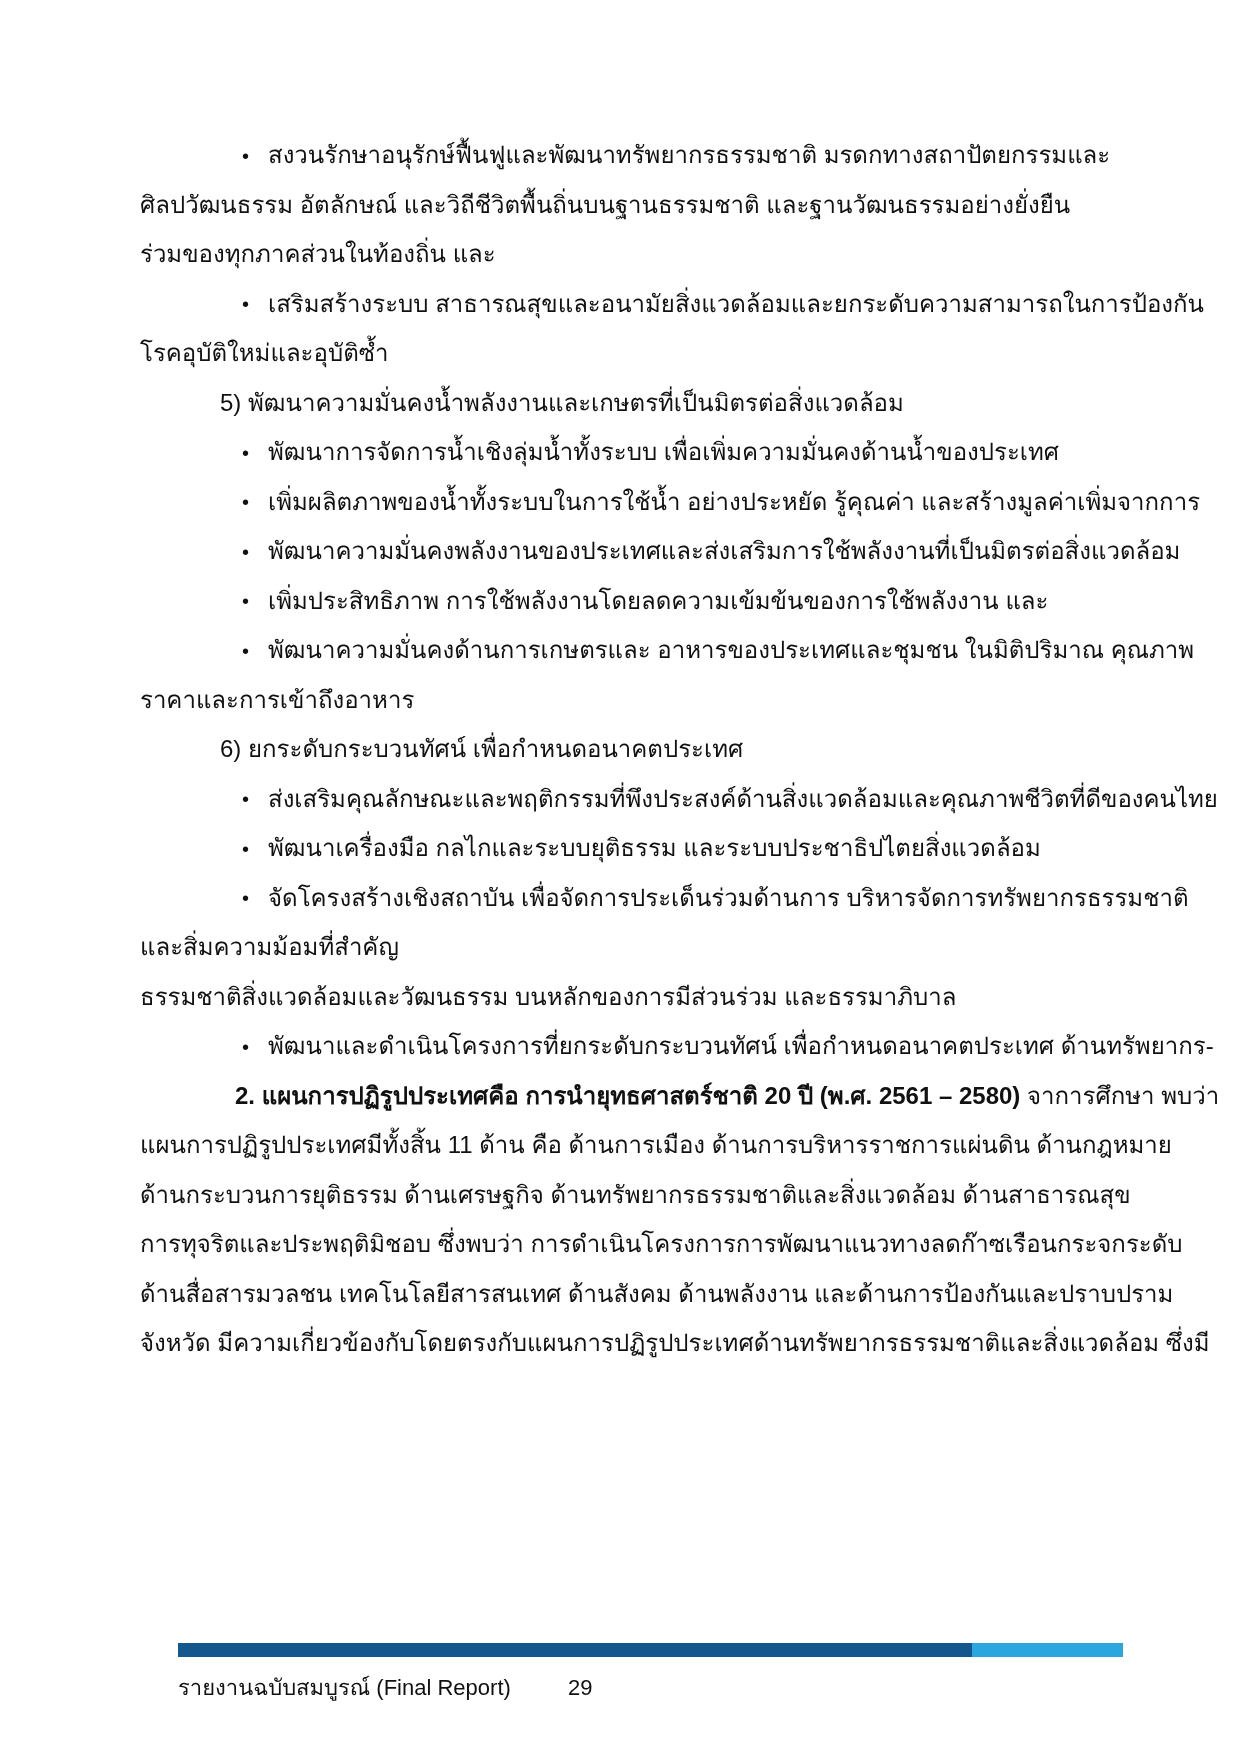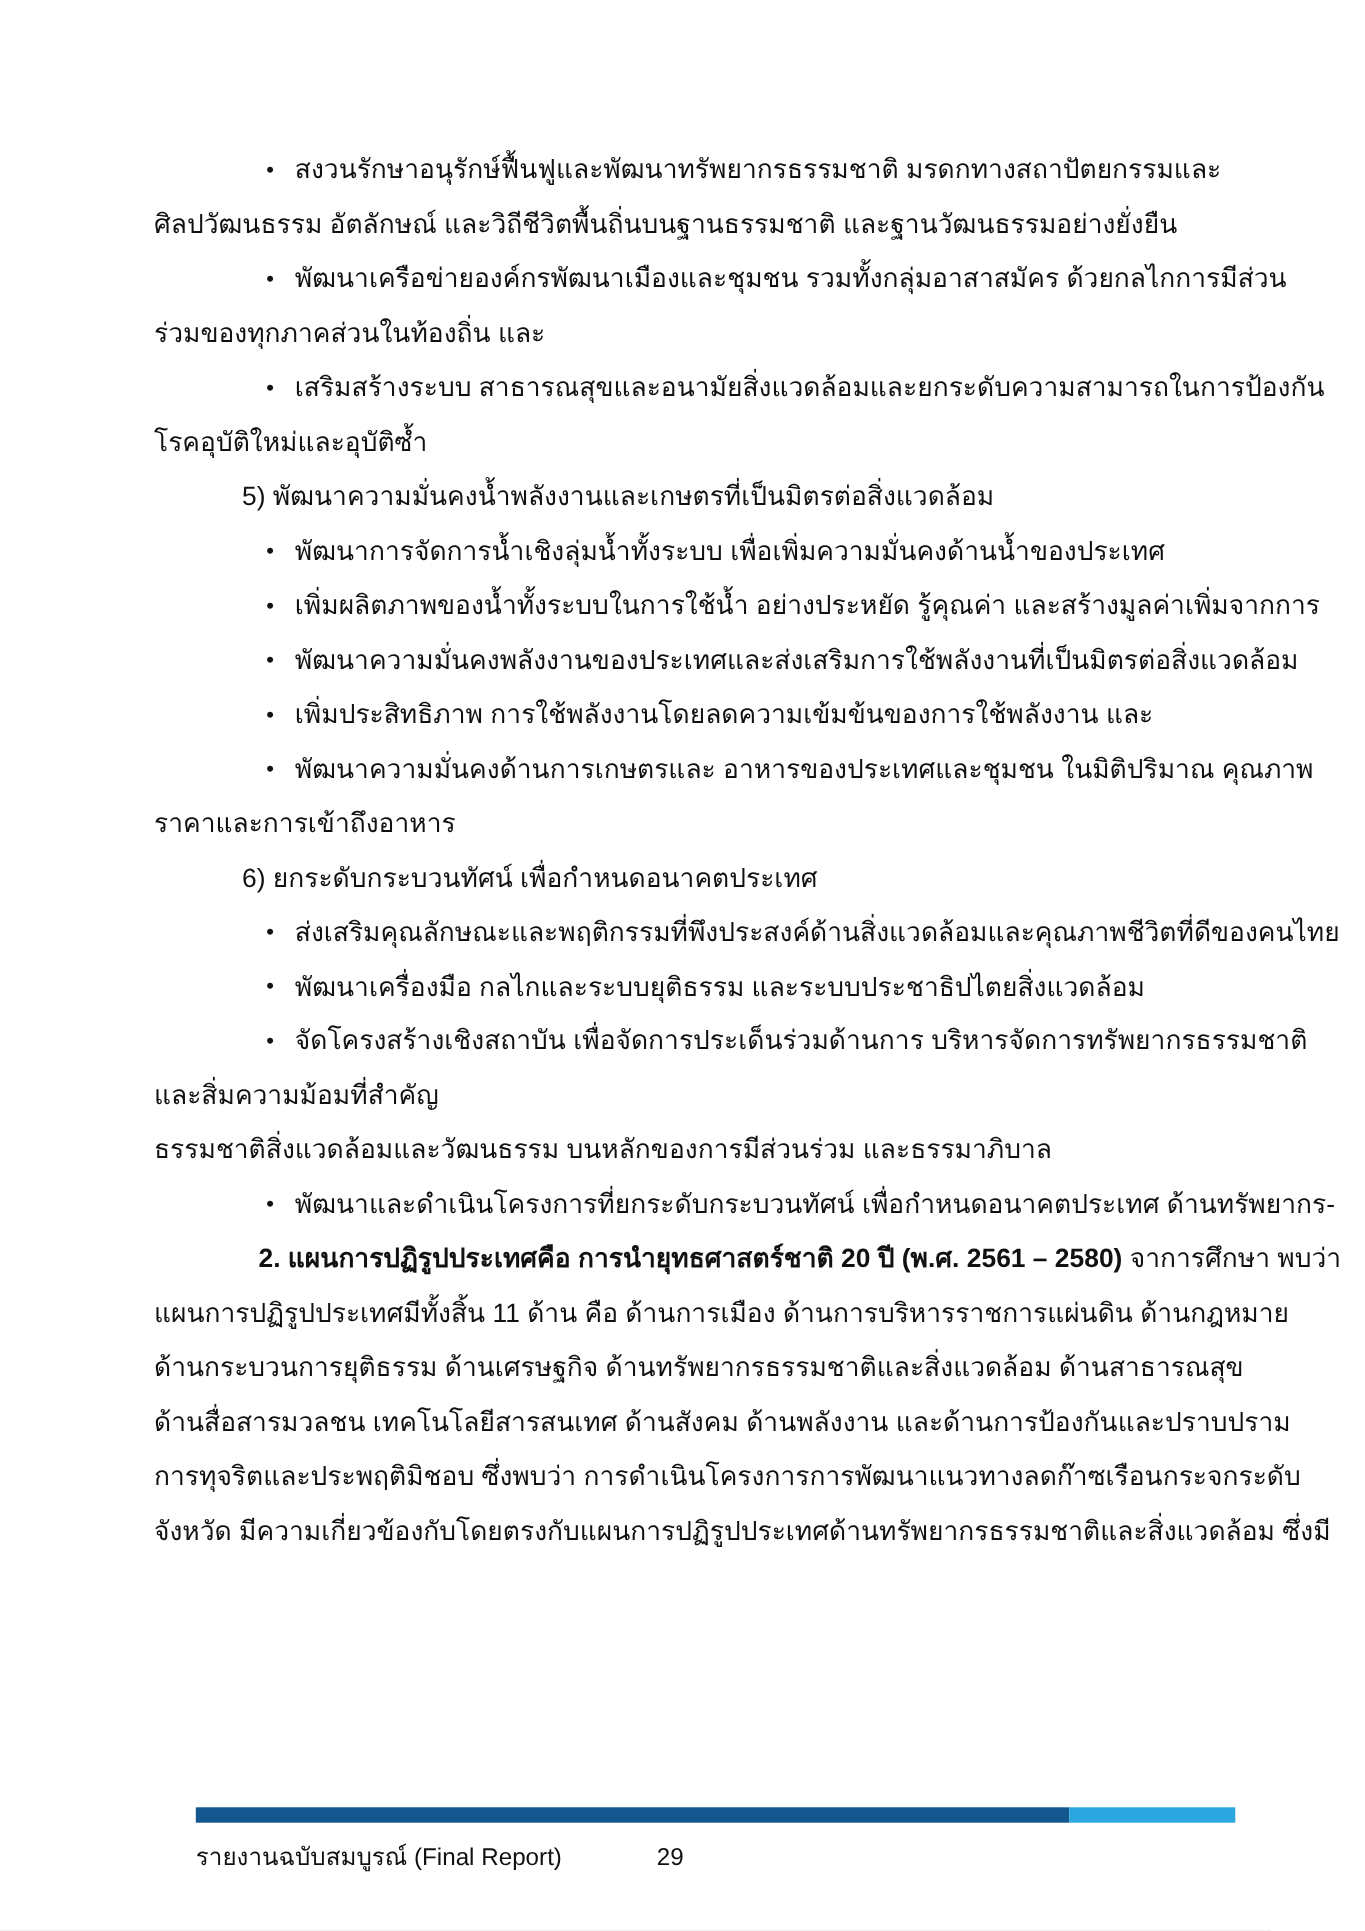--- a/index.html
+++ b/index.html
@@ -61,55 +61,54 @@
     height:40px;
     font-size:22px;
     line-height:40px;
   }
   .footer-text .report-label{
     position:absolute;
     left:0;
   }
   .footer-text .page-number{
     position:absolute;
-    left:419px;
+    left:390px;
     text-align:right;
   }
 </style>
 </head>
 <body>
 
 <div class="page">
 
   <div class="content" id="document-body">
       <div class="line bullet-line"><span class="b">•</span><span>สงวนรักษาอนุรักษ์ฟื้นฟูและพัฒนาทรัพยากรธรรมชาติ มรดกทางสถาปัตยกรรมและ</span></div>
       <div class="line cont"><span>ศิลปวัฒนธรรม อัตลักษณ์ และวิถีชีวิตพื้นถิ่นบนฐานธรรมชาติ และฐานวัฒนธรรมอย่างยั่งยืน</span></div>
-      <div class="line bullet-line"><span class="b">•</span><span>พัฒนาเครือข่ายองค์กรพัฒนาเมืองและชุมชน รวมทั้งกลุ่มอาสาสมัคร ด้วยกลไกการมีส่วน</span></div>
       <div class="line cont"><span>ร่วมของทุกภาคส่วนในท้องถิ่น และ</span></div>
       <div class="line bullet-line"><span class="b">•</span><span>เสริมสร้างระบบ สาธารณสุขและอนามัยสิ่งแวดล้อมและยกระดับความสามารถในการป้องกัน</span></div>
       <div class="line cont"><span>โรคอุบัติใหม่และอุบัติซ้ำ</span></div>
       <div class="line num"><span>5) พัฒนาความมั่นคงน้ำพลังงานและเกษตรที่เป็นมิตรต่อสิ่งแวดล้อม</span></div>
       <div class="line bullet-line"><span class="b">•</span><span>พัฒนาการจัดการน้ำเชิงลุ่มน้ำทั้งระบบ เพื่อเพิ่มความมั่นคงด้านน้ำของประเทศ</span></div>
       <div class="line bullet-line"><span class="b">•</span><span>เพิ่มผลิตภาพของน้ำทั้งระบบในการใช้น้ำ อย่างประหยัด รู้คุณค่า และสร้างมูลค่าเพิ่มจากการ</span></div>
       <div class="line bullet-line"><span class="b">•</span><span>พัฒนาความมั่นคงพลังงานของประเทศและส่งเสริมการใช้พลังงานที่เป็นมิตรต่อสิ่งแวดล้อม</span></div>
       <div class="line bullet-line"><span class="b">•</span><span>เพิ่มประสิทธิภาพ การใช้พลังงานโดยลดความเข้มข้นของการใช้พลังงาน และ</span></div>
       <div class="line bullet-line"><span class="b">•</span><span>พัฒนาความมั่นคงด้านการเกษตรและ อาหารของประเทศและชุมชน ในมิติปริมาณ คุณภาพ</span></div>
       <div class="line cont"><span>ราคาและการเข้าถึงอาหาร</span></div>
       <div class="line num"><span>6) ยกระดับกระบวนทัศน์ เพื่อกำหนดอนาคตประเทศ</span></div>
       <div class="line bullet-line"><span class="b">•</span><span>ส่งเสริมคุณลักษณะและพฤติกรรมที่พึงประสงค์ด้านสิ่งแวดล้อมและคุณภาพชีวิตที่ดีของคนไทย</span></div>
       <div class="line bullet-line"><span class="b">•</span><span>พัฒนาเครื่องมือ กลไกและระบบยุติธรรม และระบบประชาธิปไตยสิ่งแวดล้อม</span></div>
       <div class="line bullet-line"><span class="b">•</span><span>จัดโครงสร้างเชิงสถาบัน เพื่อจัดการประเด็นร่วมด้านการ บริหารจัดการทรัพยากรธรรมชาติ</span></div>
       <div class="line cont"><span>และสิ่มความม้อมที่สำคัญ</span></div>
       <div class="line cont"><span>ธรรมชาติสิ่งแวดล้อมและวัฒนธรรม บนหลักของการมีส่วนร่วม และธรรมาภิบาล</span></div>
       <div class="line bullet-line"><span class="b">•</span><span>พัฒนาและดำเนินโครงการที่ยกระดับกระบวนทัศน์ เพื่อกำหนดอนาคตประเทศ ด้านทรัพยากร-</span></div>
       <div class="line para"><span class="bold">2. แผนการปฏิรูปประเทศคือ การนำยุทธศาสตร์ชาติ 20 ปี (พ.ศ. 2561 – 2580)</span><span> จาการศึกษา พบว่า</span></div>
       <div class="line cont"><span>แผนการปฏิรูปประเทศมีทั้งสิ้น 11 ด้าน คือ ด้านการเมือง ด้านการบริหารราชการแผ่นดิน ด้านกฎหมาย</span></div>
       <div class="line cont"><span>ด้านกระบวนการยุติธรรม ด้านเศรษฐกิจ ด้านทรัพยากรธรรมชาติและสิ่งแวดล้อม ด้านสาธารณสุข</span></div>
+      <div class="line cont"><span>การทุจริตและประพฤติมิชอบ ซึ่งพบว่า การดำเนินโครงการการพัฒนาแนวทางลดก๊าซเรือนกระจกระดับ</span></div>
       <div class="line cont"><span>ด้านสื่อสารมวลชน เทคโนโลยีสารสนเทศ ด้านสังคม ด้านพลังงาน และด้านการป้องกันและปราบปราม</span></div>
-      <div class="line cont"><span>การทุจริตและประพฤติมิชอบ ซึ่งพบว่า การดำเนินโครงการการพัฒนาแนวทางลดก๊าซเรือนกระจกระดับ</span></div>
       <div class="line cont"><span>จังหวัด มีความเกี่ยวข้องกับโดยตรงกับแผนการปฏิรูปประเทศด้านทรัพยากรธรรมชาติและสิ่งแวดล้อม ซึ่งมี</span></div>
     </div>
 
   <div class="footer-bar">
     <div class="seg-dark" style="background: rgb(20, 87, 143);"></div>
     <div class="seg-light" style="background: rgb(44, 166, 223);"></div>
   </div>
 
   <div class="footer-text">
     <span class="report-label">รายงานฉบับสมบูรณ์ (Final Report)</span>

